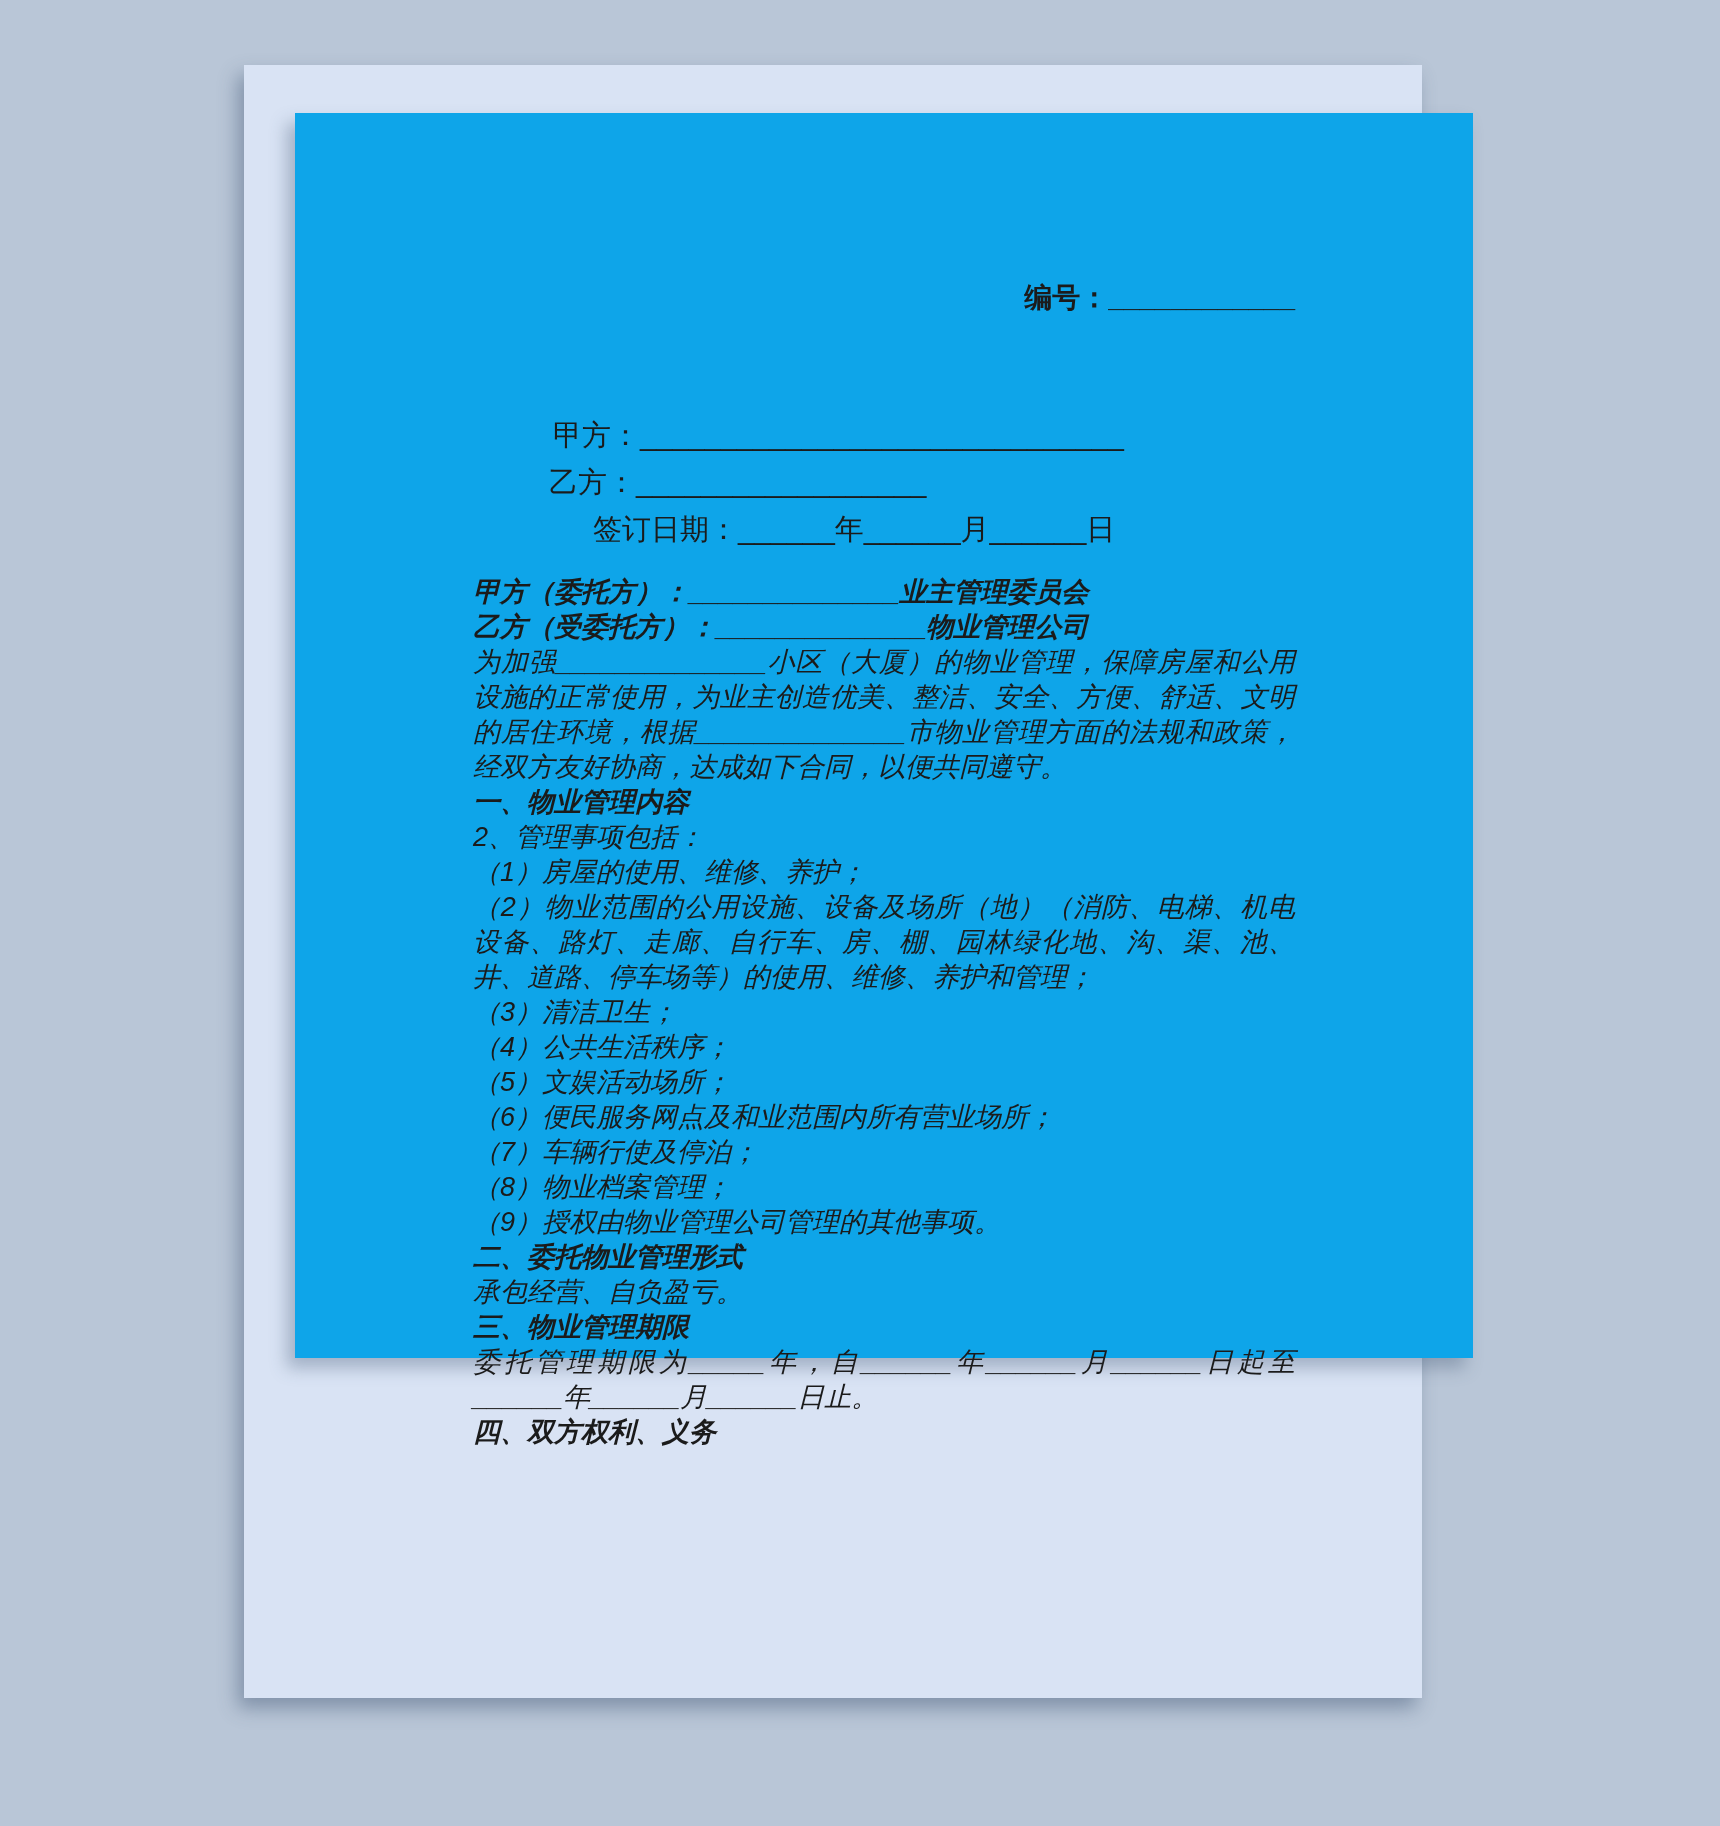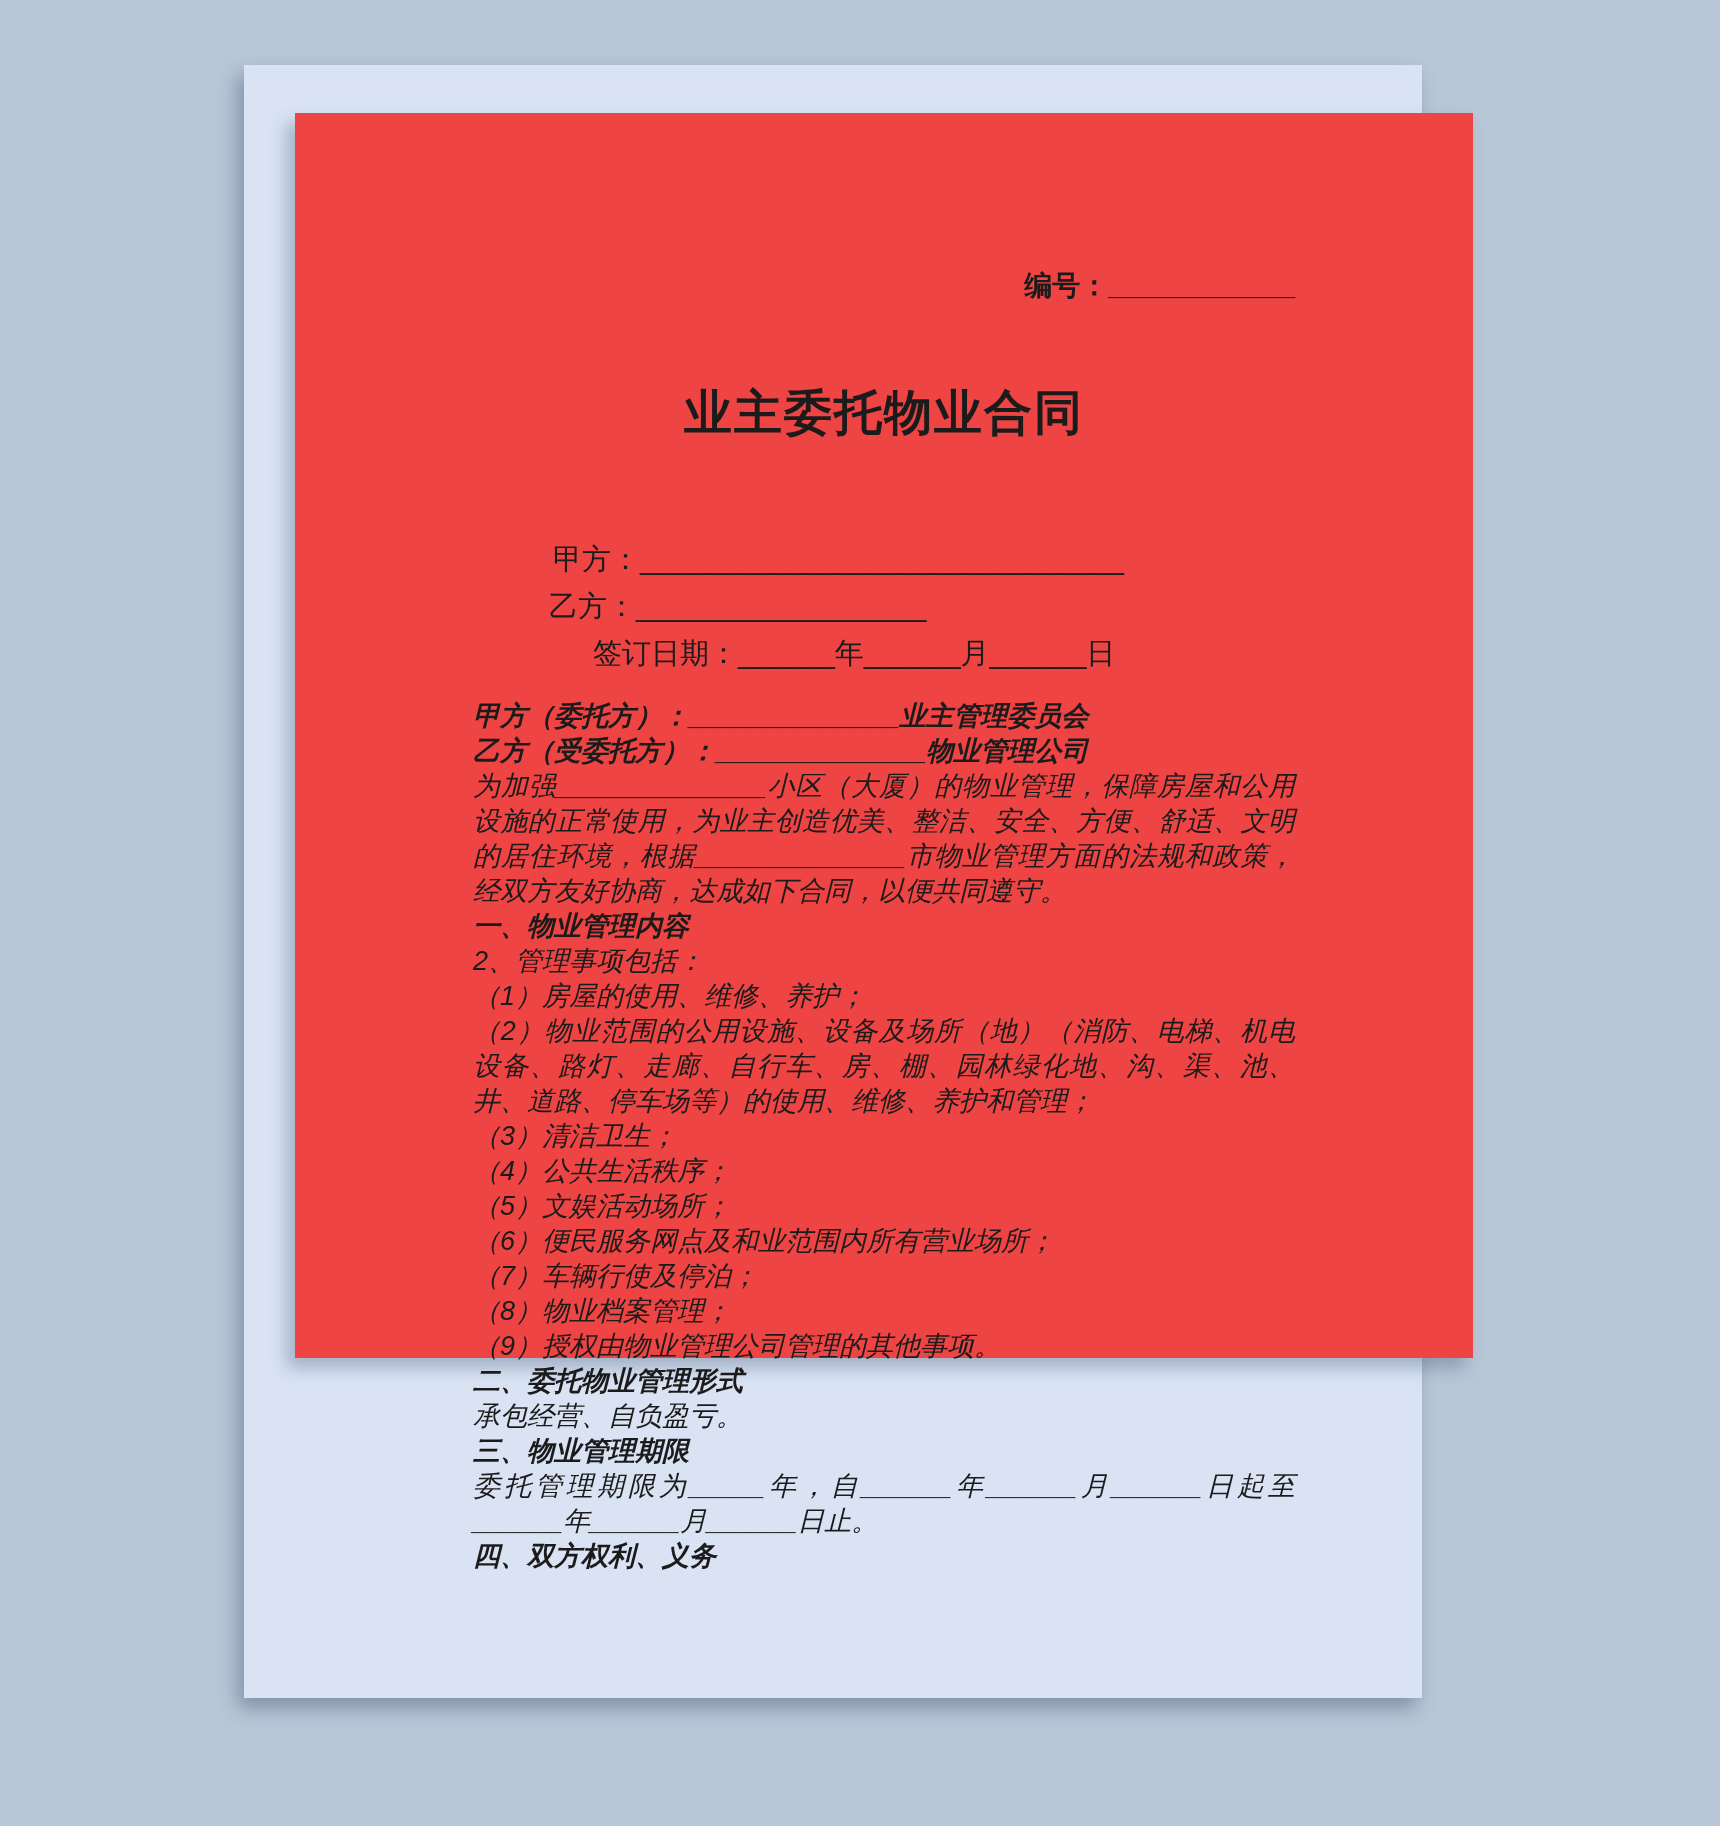--- a/index.html
+++ b/index.html
@@ -19,24 +19,24 @@
     height: 1633px;
     background: #d9e3f4;
     box-shadow: -6px 10px 18px rgba(60, 82, 112, 0.45);
   }
   .page {
     position: absolute;
     left: 295px;
     top: 113px;
     width: 1178px;
     height: 1245px;
-    background: #ef4444;
+    background: #0ea5e9;
     box-shadow: -8px 10px 16px rgba(60, 82, 112, 0.35);
     box-sizing: border-box;
-    padding: 4px 178px;
+    padding: 16px 178px;
     color: #1b1b1b;
   }
   .doc-number {
     margin-top: 150px;
     text-align: right;
     font-size: 28px;
     font-weight: bold;
     line-height: 38px;
     white-space: nowrap;
   }
@@ -71,21 +71,20 @@
 <body>
 
 <div class="page-back"></div>
 
 <div class="page">
 
   <div class="doc-number">
     <span>编号：</span><span>____________</span>
   </div>
 
-  <h1 class="doc-title">业主委托物业合同</h1>
 
   <div class="party-block">
     <div class="party-row row-party-a">
       <span>甲方：</span><span>______________________________</span>
     </div>
     <div class="party-row row-party-b">
       <span>乙方：</span><span>__________________</span>
     </div>
     <div class="party-row row-sign-date">
       <span>签订日期：</span><span>______年______月______日</span>

